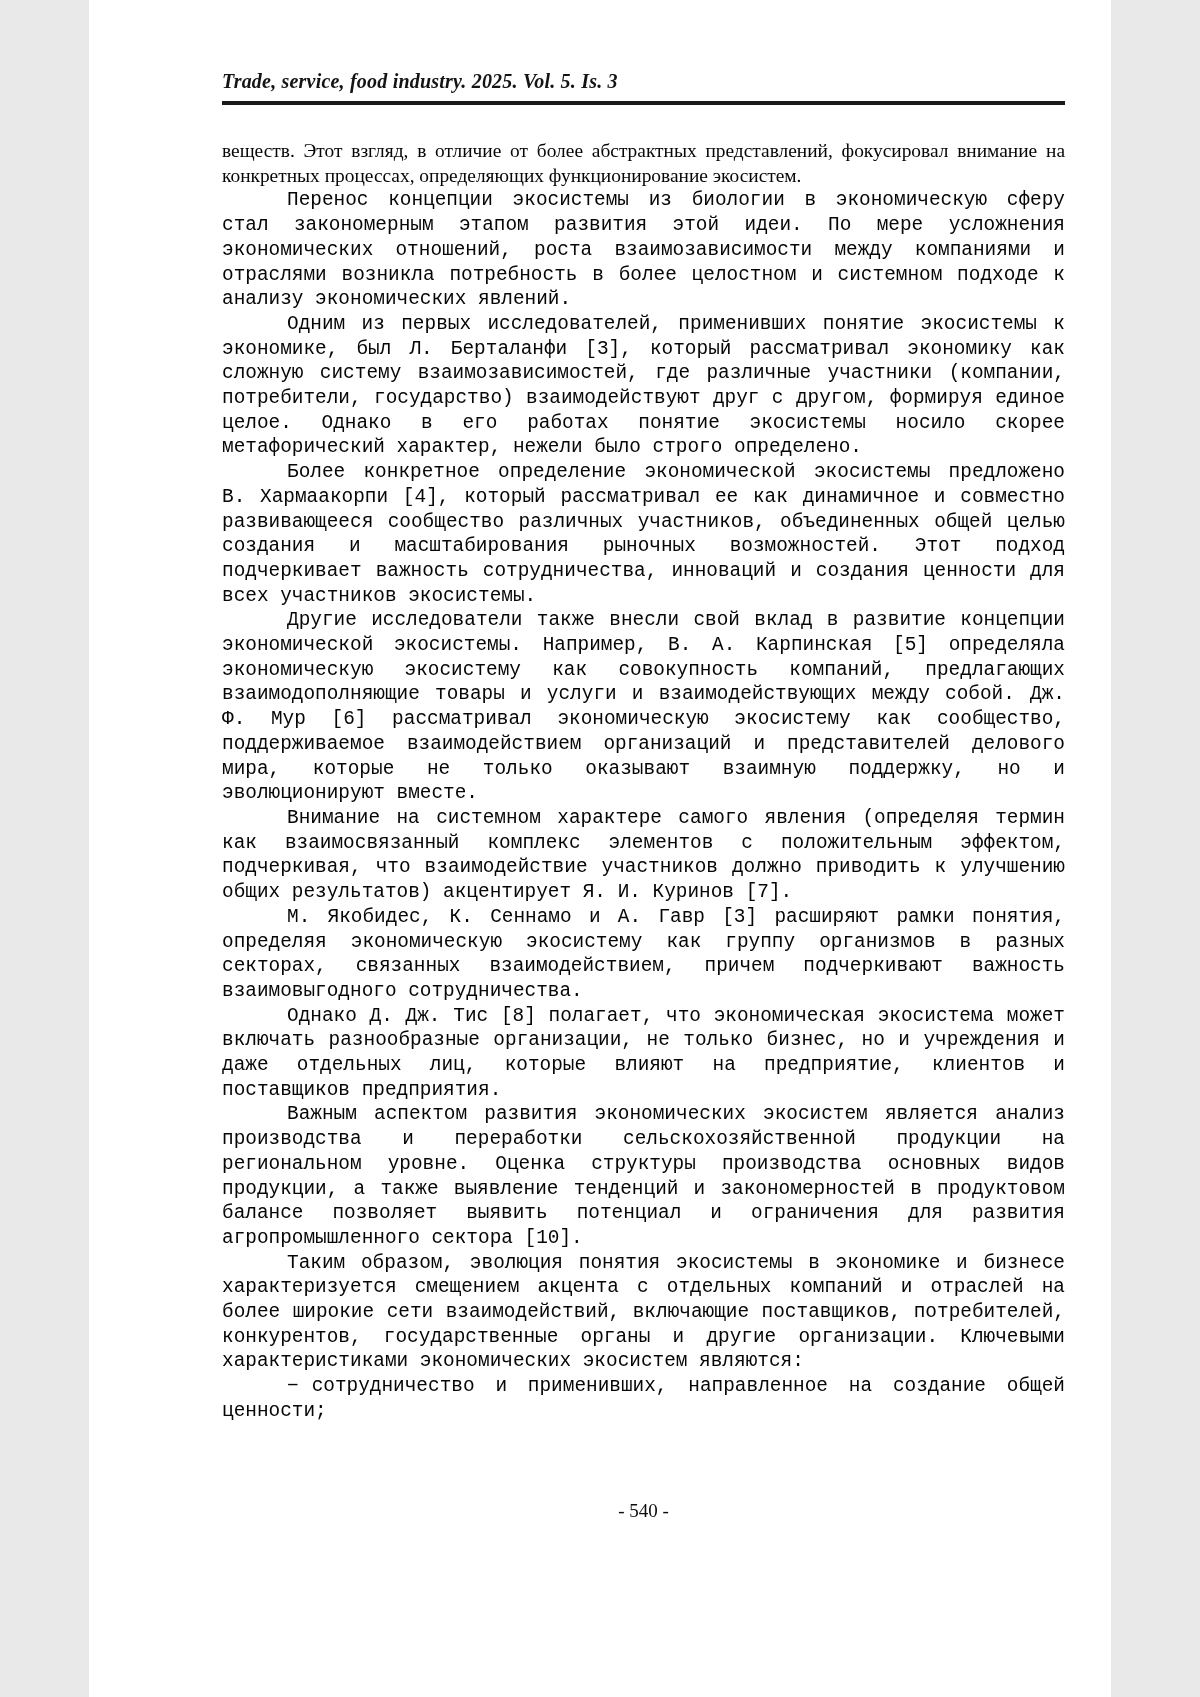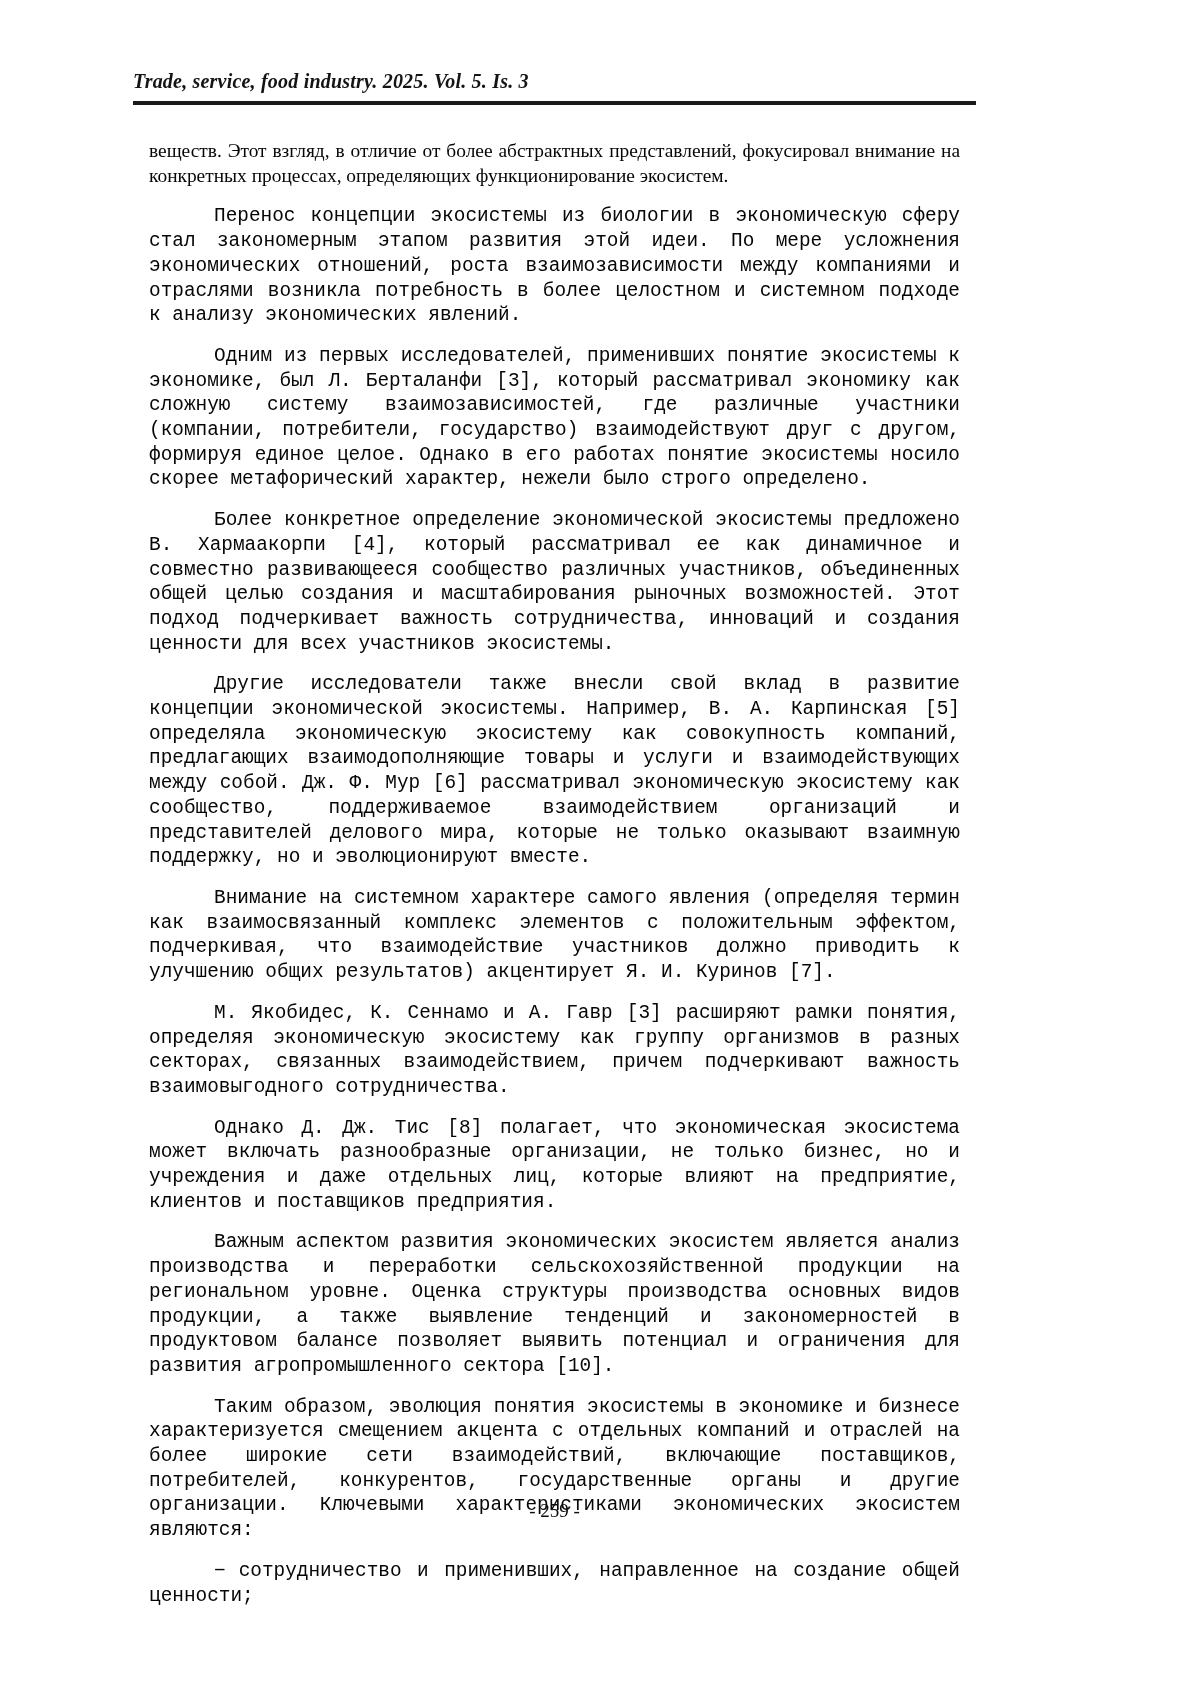--- a/index.html
+++ b/index.html
@@ -1,19 +1,19 @@
 <!DOCTYPE html>
 <html><head>
 <meta charset="utf-8">
 <style>
   * { box-sizing: border-box; }
   html, body { margin: 0; padding: 0; background: #e9e9e9; }
   .page {
     position: relative;
-    width: 1200px;
+    width: 1022px;
     height: 1697px;
     margin: 0 auto;
     background: #ffffff;
     font-family: "Liberation Serif", "DejaVu Serif", serif;
     color: #0c0c0c;
     overflow: hidden;
   }
   .content {
     position: absolute;
     left: 133px;
@@ -33,21 +33,21 @@
     border-top: 2px solid #1a1a1a;
     border-bottom: 2px solid #1a1a1a;
     margin-bottom: 34px;
   }
   .body-text {
     font-size: 19.4px;
     line-height: 24.7px;
     text-align: justify;
     color: #060606;
   }
-  .body-text p { margin: 16px; }
+  .body-text p { margin: 0; }
   .indent { text-indent: 65px; font-family: Liberation Mono, monospace; }
   .list-item { margin-top: 4px; }
   .marker { padding-right: 13px; }
   .footer {
     position: absolute;
     left: 133px;
     top: 1500px;
     width: 843px;
     text-align: center;
     font-size: 19px;
@@ -76,15 +76,15 @@
       <p class="para indent">М. Якобидес, К. Сеннамо и А. Гавр [3] расширяют рамки понятия, определяя экономическую экосистему как группу организмов в разных секторах, связанных взаимодействием, причем подчеркивают важность взаимовыгодного сотрудничества.</p>
       <p class="para indent">Однако Д. Дж. Тис [8] полагает, что экономическая экосистема может включать разнообразные организации, не только бизнес, но и учреждения и даже отдельных лиц, которые влияют на предприятие, клиентов и поставщиков предприятия.</p>
       <p class="para indent">Важным аспектом развития экономических экосистем является анализ производства и переработки сельскохозяйственной продукции на региональном уровне. Оценка структуры производства основных видов продукции, а также выявление тенденций и закономерностей в продуктовом балансе позволяет выявить потенциал и ограничения для развития агропромышленного сектора [10].</p>
       <p class="para indent">Таким образом, эволюция понятия экосистемы в экономике и бизнесе характеризуется смещением акцента с отдельных компаний и отраслей на более широкие сети взаимодействий, включающие поставщиков, потребителей, конкурентов, государственные органы и другие организации. Ключевыми характеристиками экономических экосистем являются:</p>
 
       <p class="para indent list-item"><span class="marker">−</span><span>сотрудничество и применивших, направленное на создание общей ценности;</span></p>
     </div>
   </div>
 
   <div class="footer">
-    <span>- 259 -</span>
+    <span>- 540 -</span>
   </div>
 </div>
 
 </body></html>

